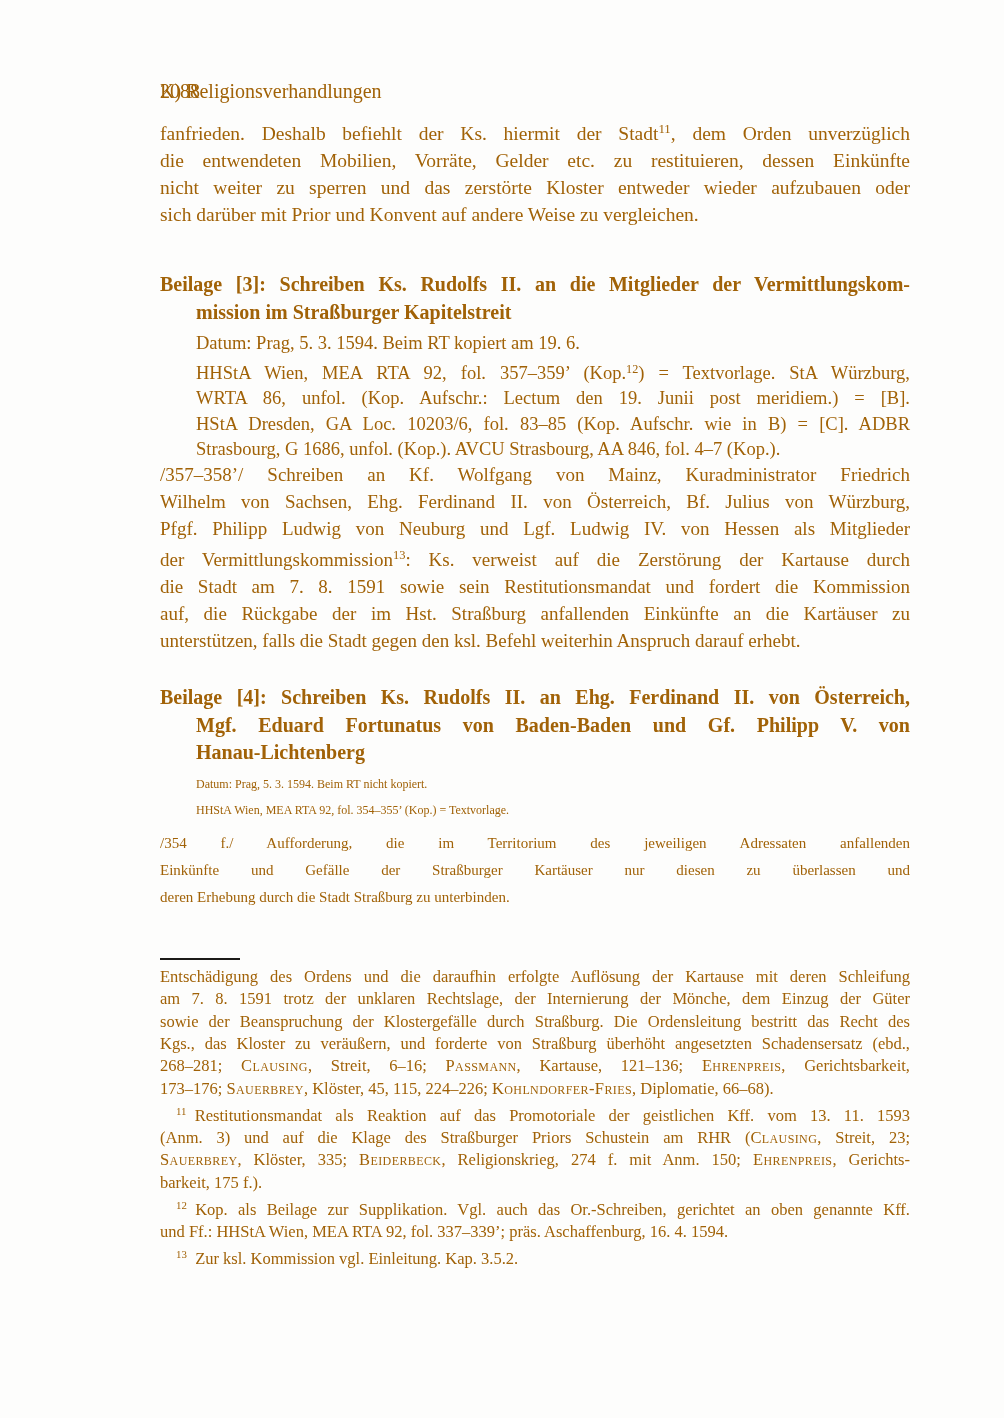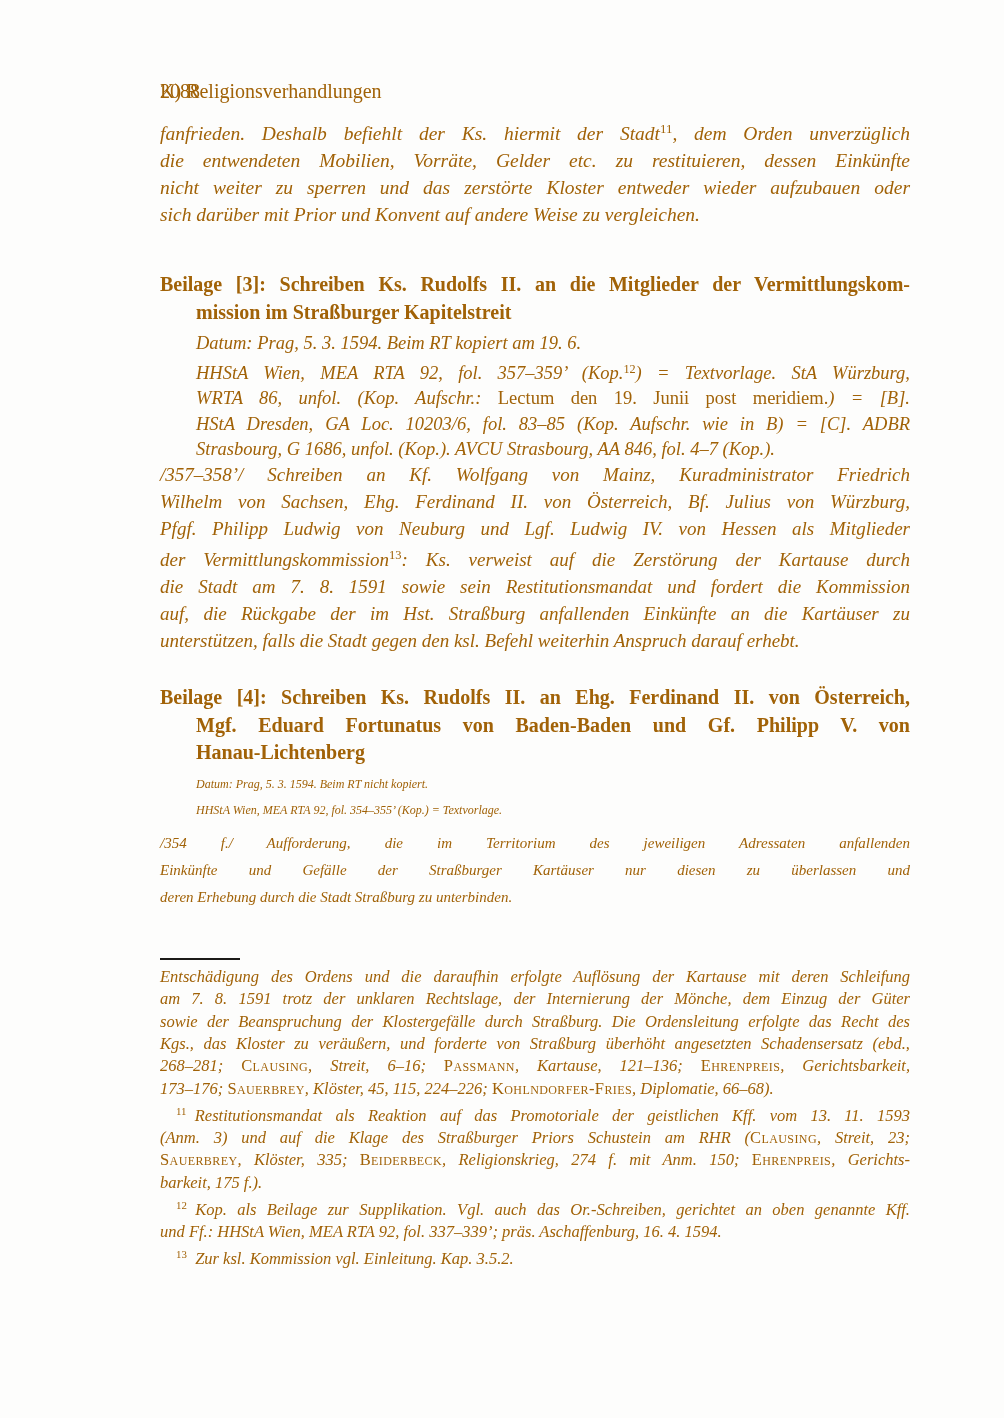--- a/index.html
+++ b/index.html
@@ -15,21 +15,21 @@
   }
   .col { position: absolute; left: 160px; top: 0; width: 750px; height: 100%; }
   .block { position: absolute; left: 0; width: 750px; }
 
   
   .tl  { min-height: 1em; }
   .just { text-align: justify; text-align-last: justify; }
   .left { text-align: right; text-align-last: left; }
 
   
-  .seg-i   { font-style: italic; }
+  .seg-i   { }
   .seg-r   { font-style: normal; }
   .seg-b   { font-style: normal; font-weight: 700; }
   .seg-sc  { font-style: normal; font-variant: small-caps; letter-spacing: 0.4px; margin-top: 24px; }
   .seg-sup { font-style: normal; font-size: 0.66em; vertical-align: 0.52em; }
 
   
   #hdr { top: 78px; height: 28px; font-size: 20px; line-height: 26px; }
   #pgnum { position: absolute; left: 0; top: 0; }
   #runtitle { position: absolute; left: 0; right: 0; text-align: left; }
 
@@ -99,21 +99,21 @@
         <div class="tl just"><span class="seg-i">Einkünfte und Gefälle der Straßburger Kartäuser nur diesen zu überlassen und</span></div>
         <div class="tl left"><span class="seg-i">deren Erhebung durch die Stadt Straßburg zu unterbinden.</span></div>
       </div>
 
     <div class="block" id="fnrule"></div>
 
     <div class="block" id="fns">
       <div>
           <div class="tl just"><span class="seg-i">Entschädigung des Ordens und die daraufhin erfolgte Auflösung der Kartause mit deren Schleifung</span></div>
           <div class="tl just"><span class="seg-i">am 7. 8. 1591 trotz der unklaren Rechtslage, der Internierung der Mönche, dem Einzug der Güter</span></div>
-          <div class="tl just"><span class="seg-i">sowie der Beanspruchung der Klostergefälle durch Straßburg. Die Ordensleitung erfolgte das Recht des</span></div>
+          <div class="tl just"><span class="seg-i">sowie der Beanspruchung der Klostergefälle durch Straßburg. Die Ordensleitung bestritt das Recht des</span></div>
           <div class="tl just"><span class="seg-i">Kgs., das Kloster zu veräußern, und forderte von Straßburg überhöht angesetzten Schadensersatz (ebd.,</span></div>
           <div class="tl just"><span class="seg-i">268–281; </span><span class="seg-sc">Clausing</span><span class="seg-i">, Streit, 6–16; </span><span class="seg-sc">Passmann</span><span class="seg-i">, Kartause, 121–136; </span><span class="seg-sc">Ehrenpreis</span><span class="seg-i">, Gerichtsbarkeit,</span></div>
           <div class="tl left"><span class="seg-i">173–176; </span><span class="seg-sc">Sauerbrey</span><span class="seg-i">, Klöster, 45, 115, 224–226; </span><span class="seg-sc">Kohlndorfer-Fries</span><span class="seg-i">, Diplomatie, 66–68).</span></div>
         </div>
       <div>
           <div class="tl just" style="padding-left: 16px;"><span class="seg-sup">11</span><span class="seg-i"> Restitutionsmandat als Reaktion auf das Promotoriale der geistlichen Kff. vom 13. 11. 1593</span></div>
           <div class="tl just"><span class="seg-i">(Anm. 3) und auf die Klage des Straßburger Priors Schustein am RHR (</span><span class="seg-sc">Clausing</span><span class="seg-i">, Streit, 23;</span></div>
           <div class="tl just"><span class="seg-sc">Sauerbrey</span><span class="seg-i">, Klöster, 335; </span><span class="seg-sc">Beiderbeck</span><span class="seg-i">, Religionskrieg, 274 f. mit Anm. 150; </span><span class="seg-sc">Ehrenpreis</span><span class="seg-i">, Gerichts-</span></div>
           <div class="tl left"><span class="seg-i">barkeit, 175 f.).</span></div>
         </div>

